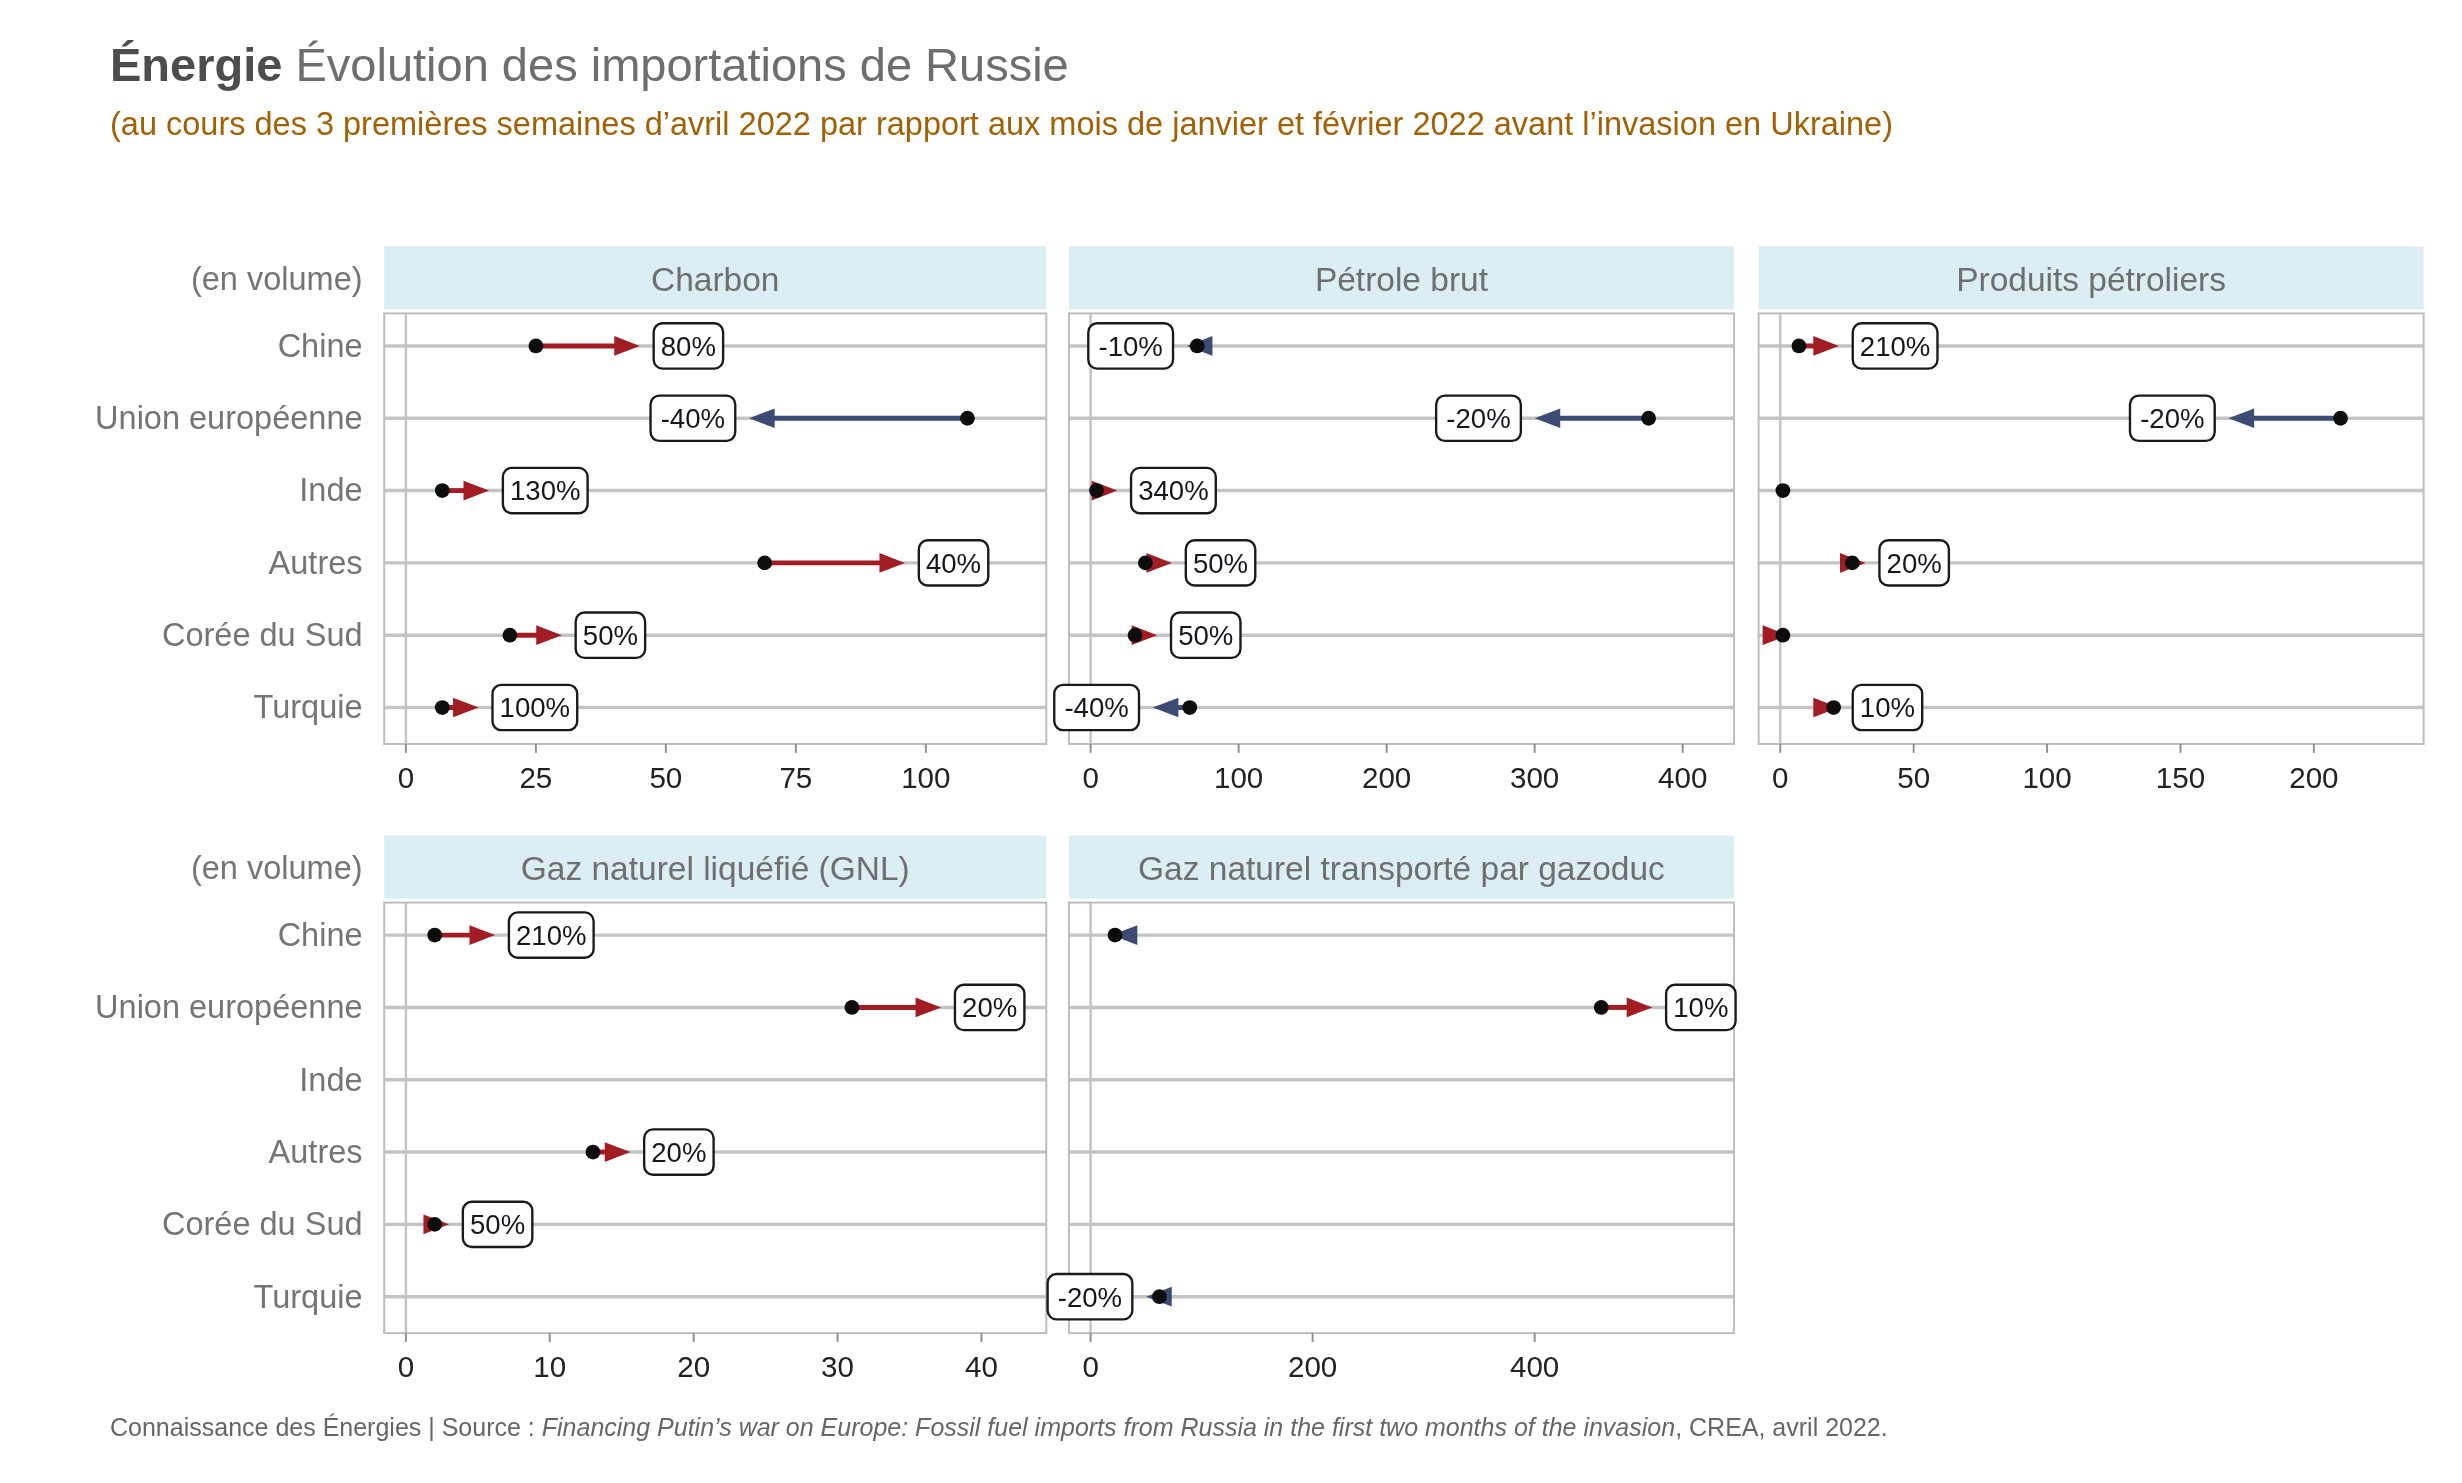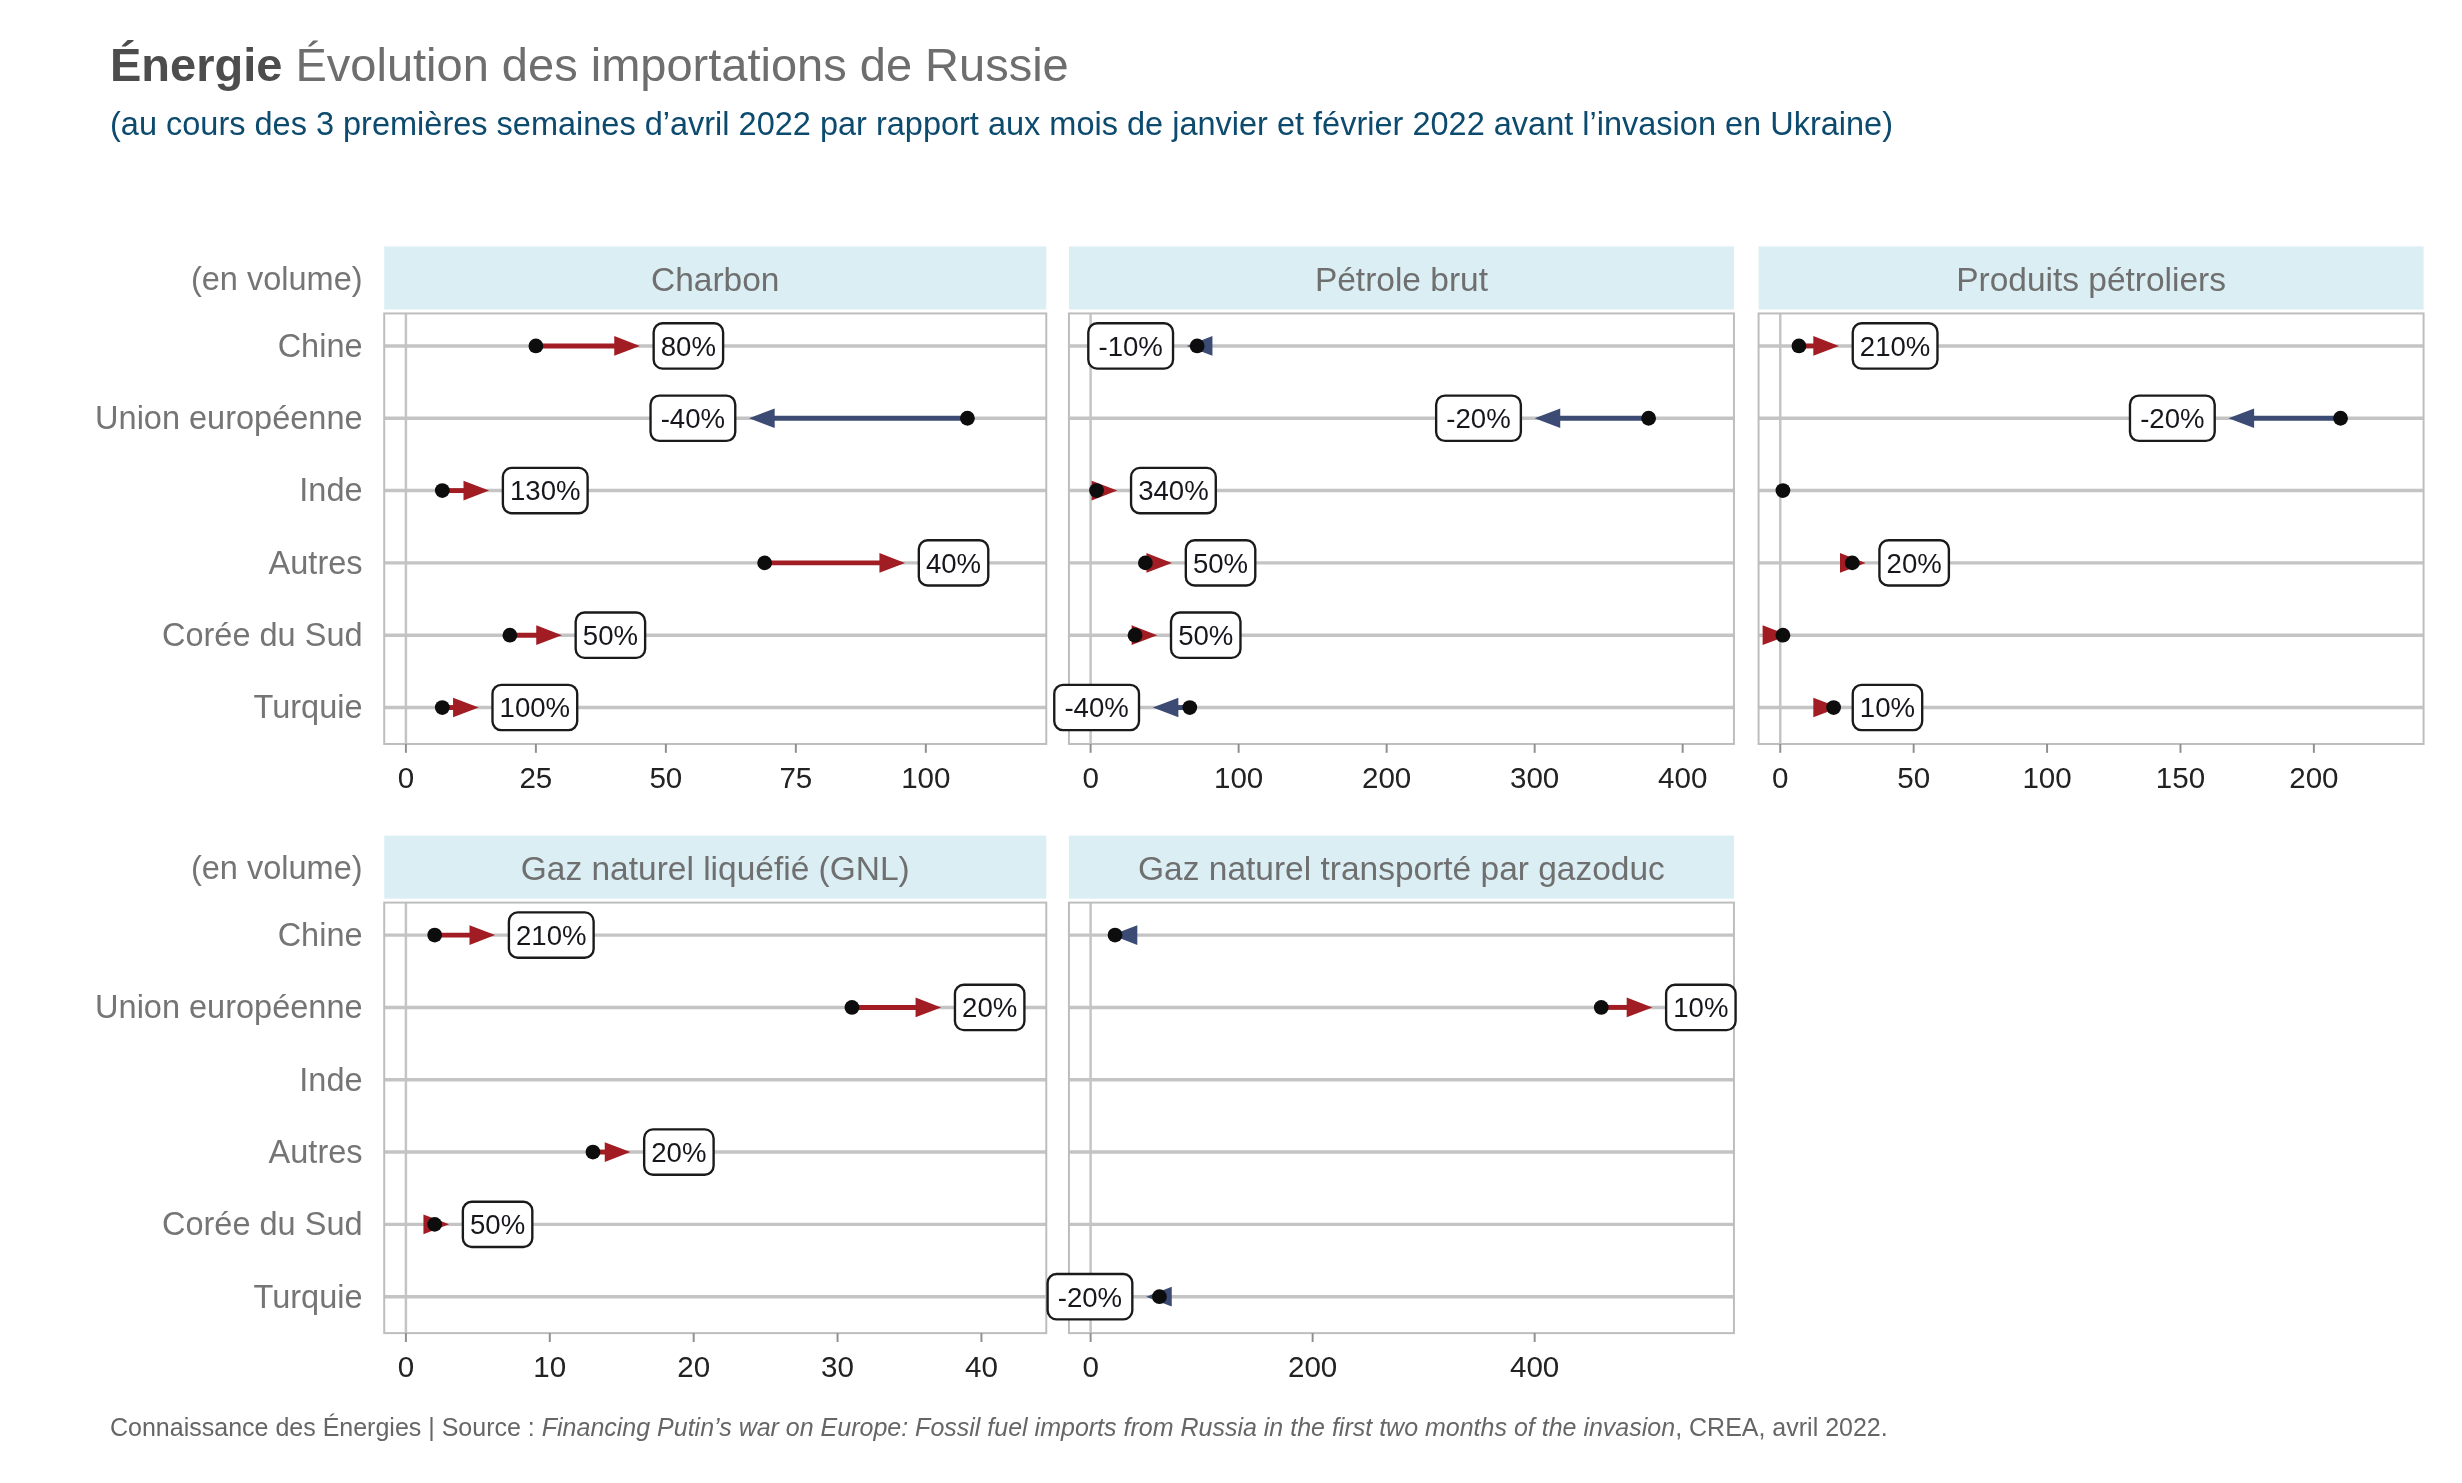--- a/index.html
+++ b/index.html
@@ -1,21 +1,21 @@
 <!DOCTYPE html>
 <html><head>
 <meta charset="utf-8">
 <style>
   html,body{margin:0;padding:0;background:#ffffff;}
   .page{position:relative;width:2463px;height:1484px;background:#ffffff;
         font-family:"Liberation Sans",sans-serif;overflow:hidden;border-radius:12px;}
   .title{position:absolute;left:110px;top:39px;font-size:47px;line-height:1.1;
          color:#6e6e6e;font-weight:400;white-space:nowrap;}
   .title .bold{font-weight:700;color:#4d4d4d;}
-  .subtitle{position:absolute;left:110px;top:106px;font-size:32.5px;color:#0c4a6e;
+  .subtitle{position:absolute;left:110px;top:106px;font-size:32.5px;color:#a16207;
             font-weight:400;white-space:nowrap;}
   .footer{position:absolute;left:110px;top:1413px;font-size:25px;color:#666666;
           white-space:nowrap;}
   .footer .it{font-style:italic;}
   svg{position:absolute;left:0;top:0;}
   text{font-family:"Liberation Sans",sans-serif;}
 </style>
 </head>
 <body>
 

